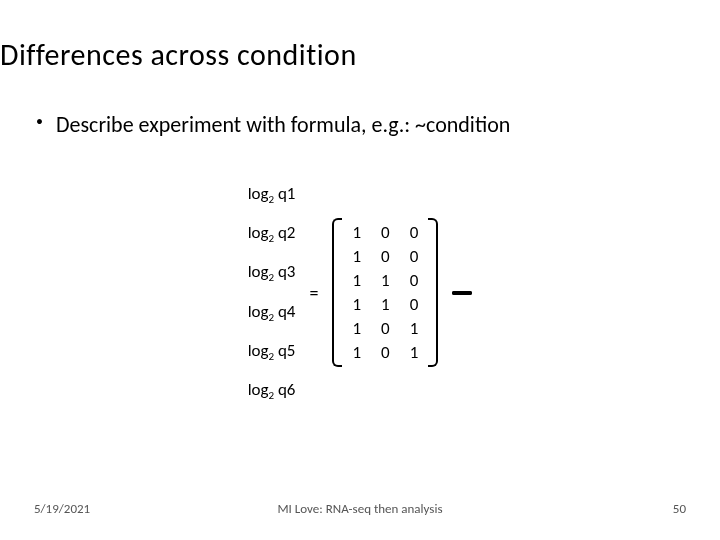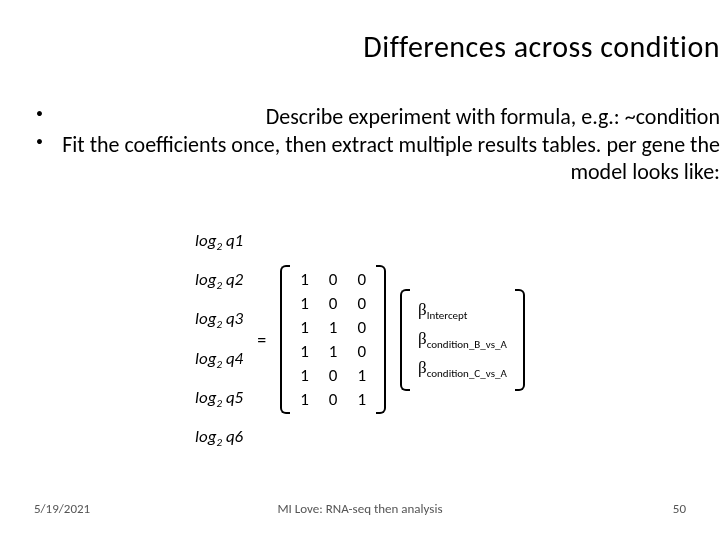--- a/index.html
+++ b/index.html
@@ -4,53 +4,52 @@
 <style>
   * { box-sizing: border-box; margin: 0; padding: 0; }
   html, body { width: 720px; height: 540px; }
   body {
     background: #fff;
     font-family: "Candara", "Calibri", "Segoe UI", sans-serif;
     color: #000;
     position: relative;
   }
   .title {
-    text-align: right;
+    text-align: left;
     font-size: 30px;
     font-weight: 400;
-    padding-top: 28px;
+    padding-top: 36px;
     letter-spacing: 0.5px;
   }
   .bullets {
     margin: 38px 0 0 36px;
     font-size: 22px;
     line-height: 1.25;
   }
   .bullets li {
     list-style: none;
     position: relative;
     padding-left: 20px;
-    text-align: right;
   }
   .bullets li::before {
     content: "•";
     position: absolute;
     left: 0;
     top: 2px;
     font-size: 14px;
   }
   .equation {
     display: flex;
     align-items: center;
     justify-content: center;
     gap: 14px;
     margin-top: 44px;
     font-size: 17px;
   }
-  .col { display: flex; flex-direction: column; gap: 16px; font-style: italic; }
+  .col { display: flex; flex-direction: column; gap: 16px; }
   .bracket-wrap {
     display: flex;
     align-items: stretch;
   }
   .bracket {
     width: 10px;
     border-top: 2px solid #000;
     border-bottom: 2px solid #000;
   }
   .bracket.left { border-left: 2px solid #000; border-top-left-radius: 6px; border-bottom-left-radius: 6px; }
@@ -80,21 +79,20 @@
     transform: translateX(-50%);
   }
 </style>
 </head>
 <body>
 
 <h1 class="title">Differences across condition</h1>
 
 <ul class="bullets">
   <li>Describe experiment with formula, e.g.: ~condition</li>
-  <li>Fit the coefficients once, then extract multiple results tables. per gene the model looks like:</li>
 </ul>
 
 <div class="equation">
 
   <div class="col">
     <div><span>log</span><span class="sub">2</span> <span>q1</span></div>
     <div><span>log</span><span class="sub">2</span> <span>q2</span></div>
     <div><span>log</span><span class="sub">2</span> <span>q3</span></div>
     <div><span>log</span><span class="sub">2</span> <span>q4</span></div>
     <div><span>log</span><span class="sub">2</span> <span>q5</span></div>
@@ -129,25 +127,20 @@
           <div>0</div>
           <div>1</div>
           <div>1</div>
       </div>
     </div>
     <div class="bracket right"></div>
   </div>
 
   <div class="bracket-wrap">
     <div class="bracket left"></div>
-    <div class="betas bracket-content">
-      <div><span class="beta">β</span><span class="sub">Intercept</span></div>
-      <div><span class="beta">β</span><span class="sub">condition_B_vs_A</span></div>
-      <div><span class="beta">β</span><span class="sub">condition_C_vs_A</span></div>
-    </div>
     <div class="bracket right"></div>
   </div>
 
 </div>
 
 <div class="footer">
   <span>5/19/2021</span>
   <span class="center">MI Love: RNA-seq then analysis</span>
   <span>50</span>
 </div>

